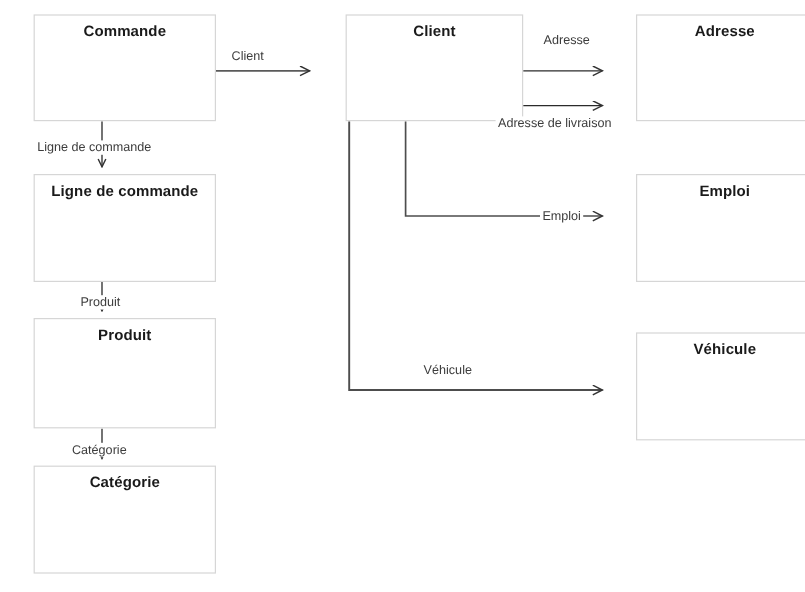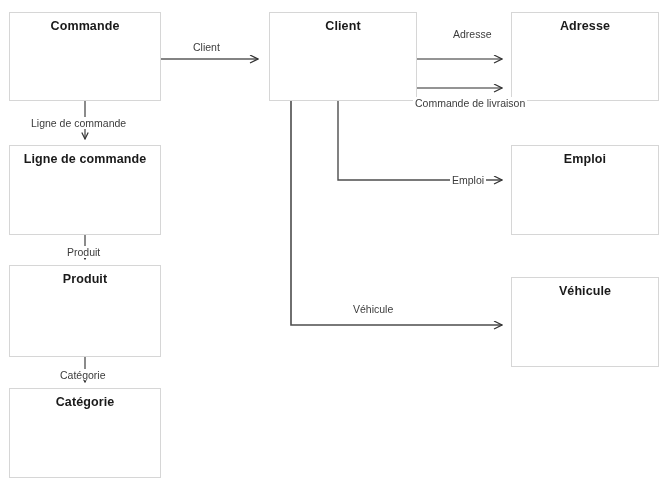--- a/index.html
+++ b/index.html
@@ -24,20 +24,21 @@
     top: 0;
     width: 671px;
     height: 493px;
     pointer-events: none;
   }
   .node {
     position: absolute;
     box-sizing: border-box;
     border: 1px solid #d6d6d6;
     background: #ffffff;
+    margin-left: 19px;
   }
   .node-title {
     position: absolute;
     left: 0;
     right: 0;
     top: 6px;
     text-align: center;
     font-size: 12.5px;
     font-weight: bold;
     color: #1a1a1a;
@@ -120,19 +121,19 @@
   <div class="edge-label" style="left:191px; top:41px;">Client</div>
 
   <div class="edge-label" style="left:29px;  top:117px;">Ligne de commande</div>
 
   <div class="edge-label" style="left:65px;  top:246px;">Produit</div>
 
   <div class="edge-label" style="left:58px;  top:369px;">Catégorie</div>
 
   <div class="edge-label" style="left:451px; top:28px;">Adresse</div>
 
-  <div class="edge-label" style="left:413px; top:97px;">Commande de livraison</div>
+  <div class="edge-label" style="left:413px; top:97px;">Adresse de livraison</div>
 
   <div class="edge-label" style="left:450px; top:174px;">Emploi</div>
 
   <div class="edge-label" style="left:351px; top:303px;">Véhicule</div>
 
 </div>
 
 </body></html>

